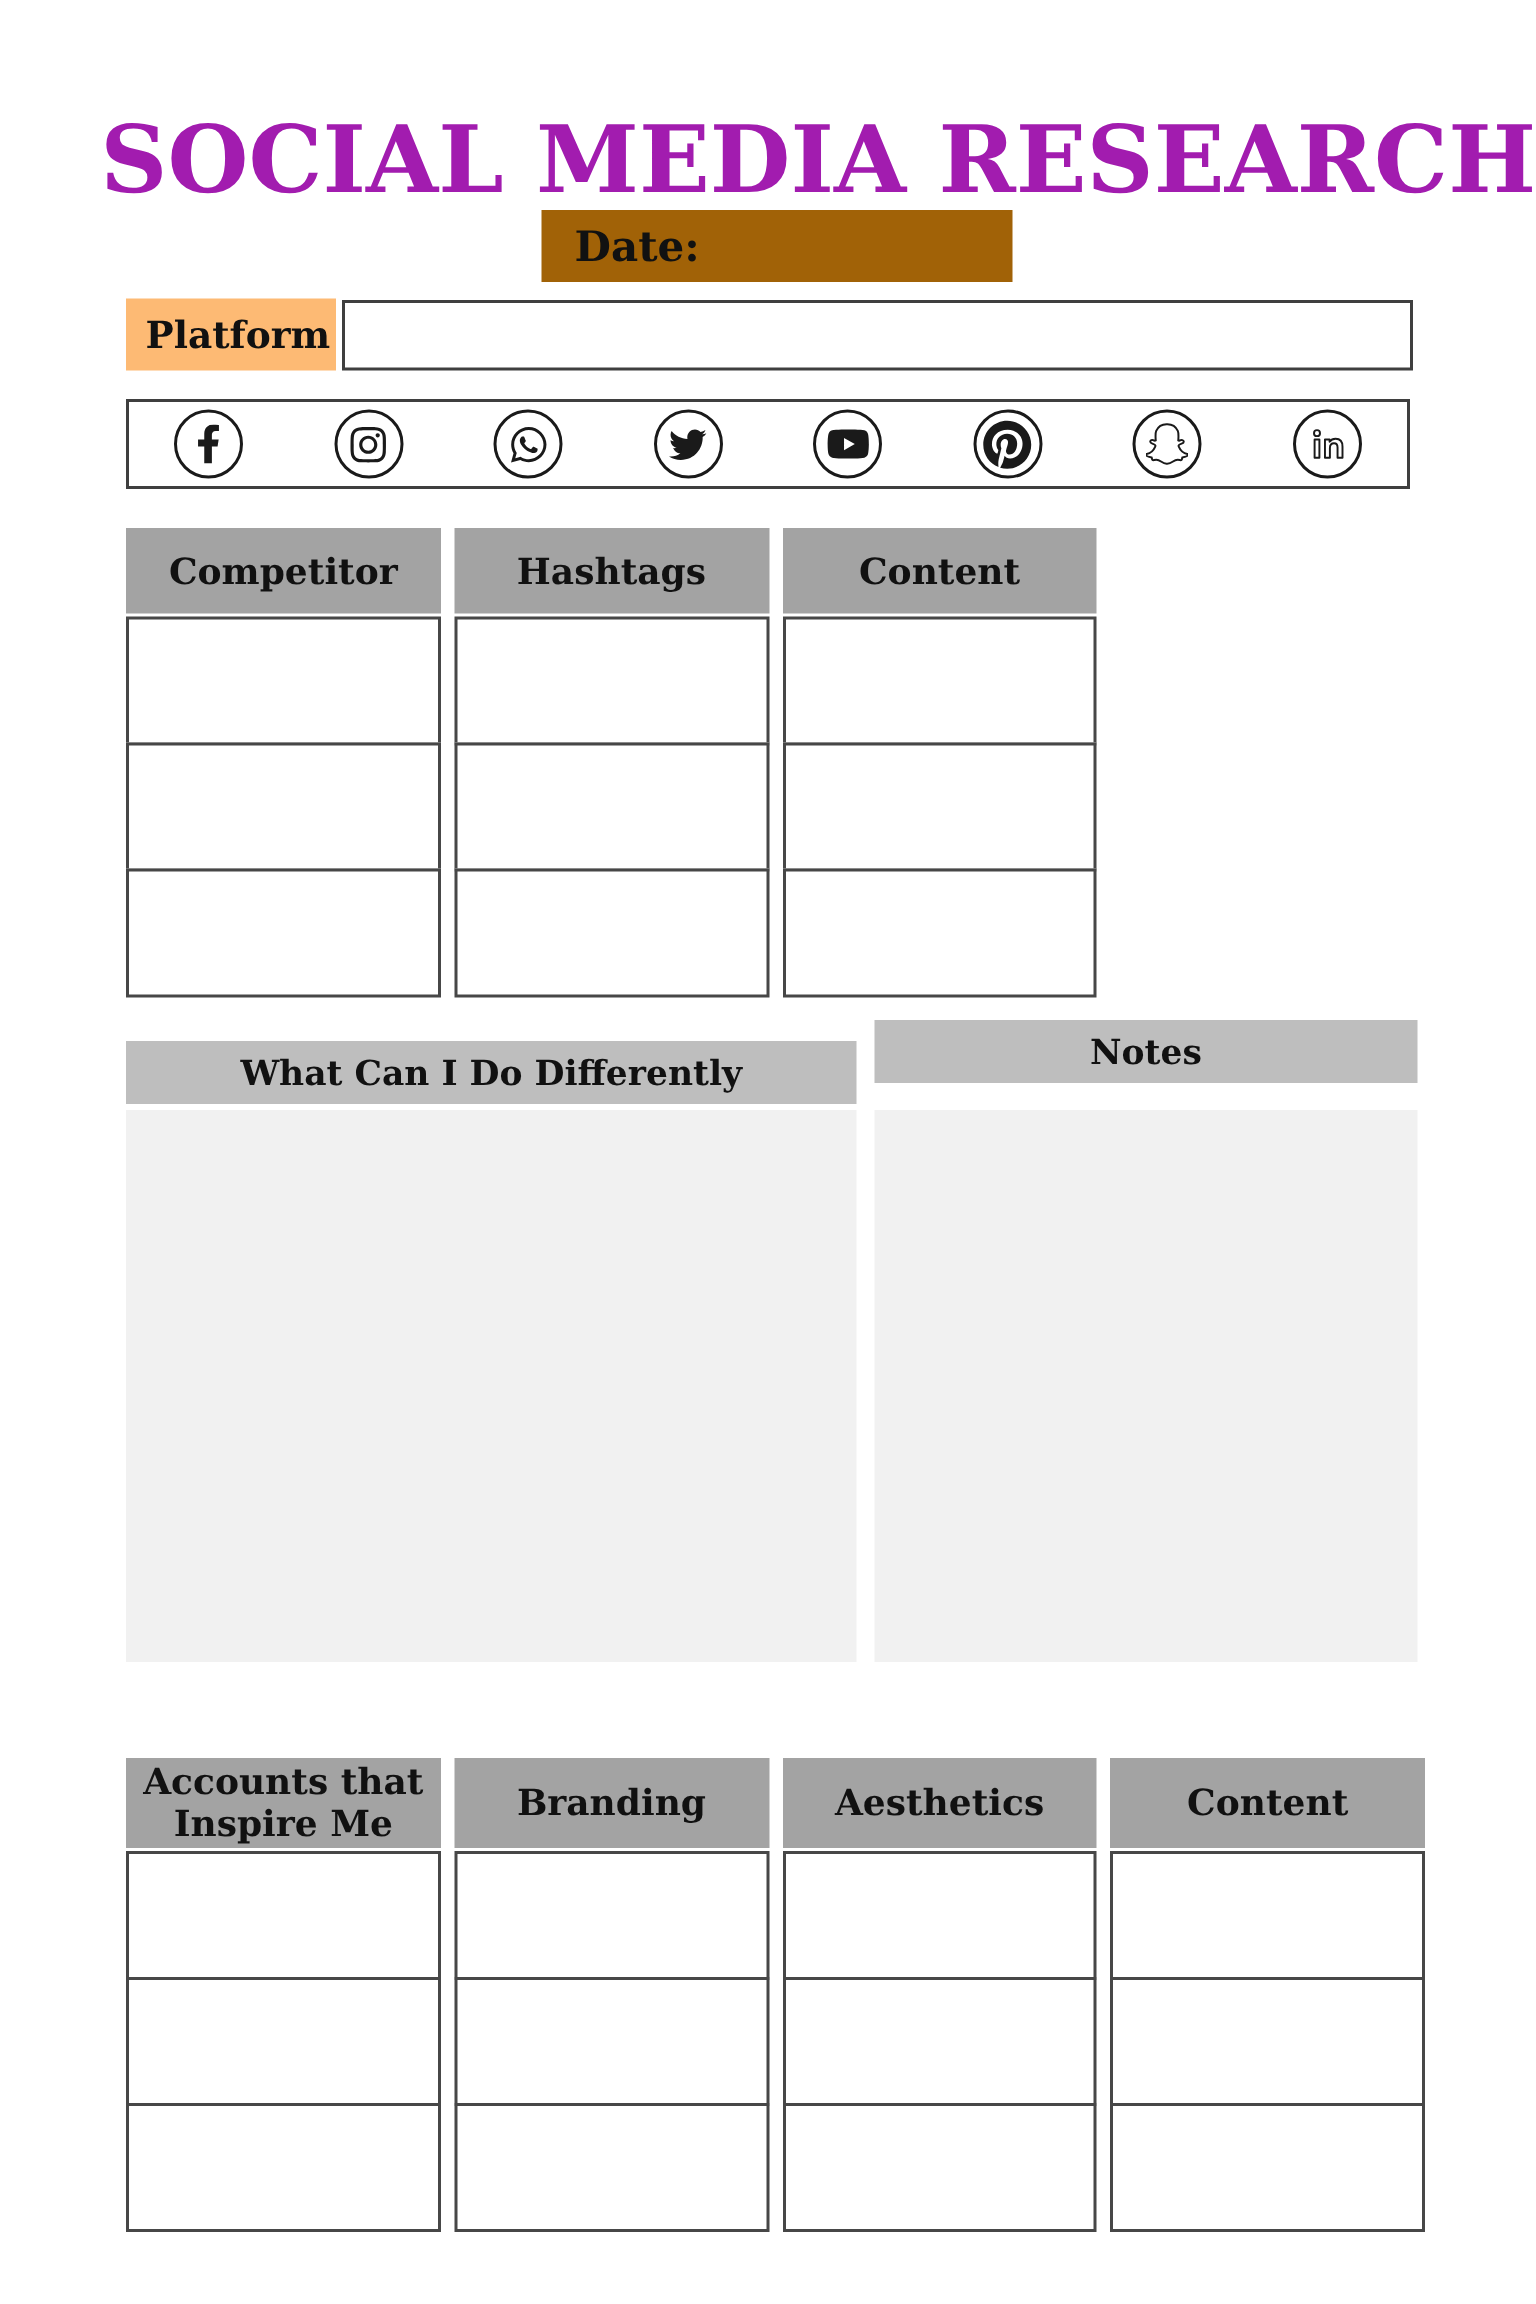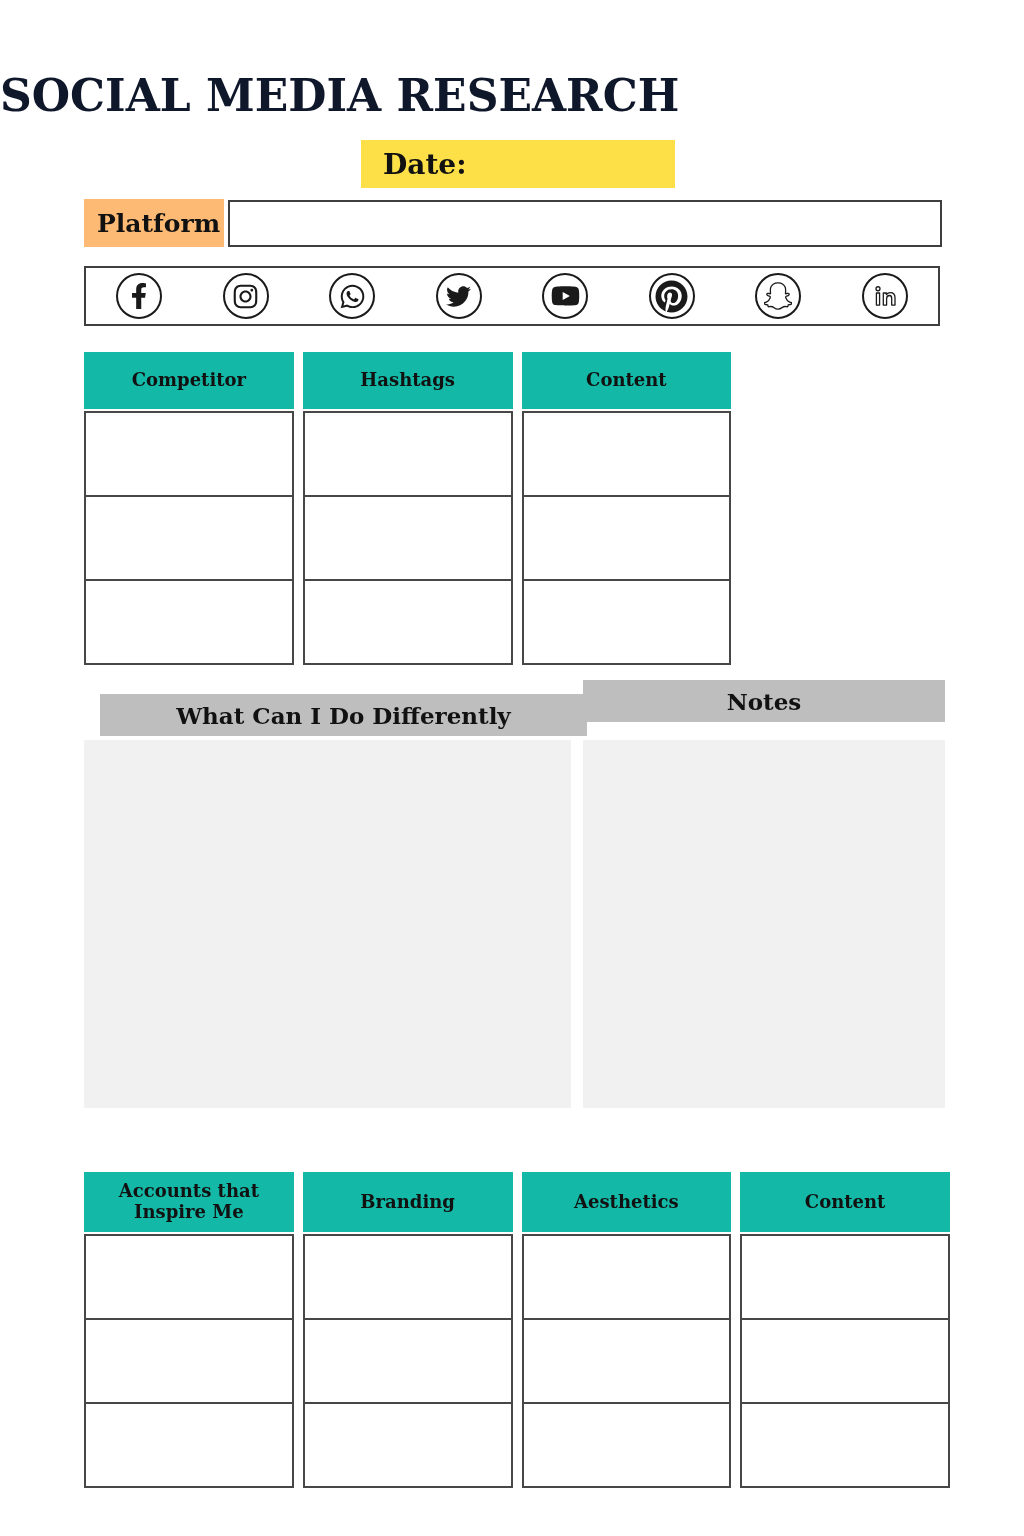--- a/index.html
+++ b/index.html
@@ -8,31 +8,31 @@
   .page {
     position: relative;
     width: 1024px;
     height: 1536px;
     background: #ffffff;
     overflow: hidden;
   }
   .page-title {
     position: absolute;
     top: 70px; left: 0; width: 100%;
-    text-align: left;
-    font-size: 44px;
+    text-align: right;
+    font-size: 62px;
     font-weight: 700;
     letter-spacing: 0px;
-    color: #0f172a;
+    color: #a21caf;
     white-space: nowrap;
   }
   .date-box {
     position: absolute;
     left: 361px; top: 140px; width: 314px; height: 48px;
-    background: #fde047;
+    background: #a16207;
     display: flex; align-items: center;
     padding-left: 22px;
     font-size: 28px; font-weight: 700;
   }
   .platform-label {
     position: absolute;
     left: 84px; top: 199px; width: 140px; height: 48px;
     background: #fdba74;
     display: flex; align-items: center;
     padding-left: 13px;
@@ -62,24 +62,24 @@
     position: absolute;
     left: 84px; width: 866px;
     display: grid;
     grid-template-columns: repeat(4, 1fr);
     column-gap: 9px;
   }
   .table-competitors { top: 352px; }
   .table-inspiration { top: 1136px; margin-top: 36px; }
   .col { display: flex; flex-direction: column; }
   .col-header {
-    background: #14b8a6;
+    background: #a3a3a3;
     display: flex; align-items: center; justify-content: center;
     text-align: center;
-    font-size: 18px; font-weight: 700;
+    font-size: 24px; font-weight: 700;
     line-height: 1.15;
     padding: 20px 6px;
   }
   .table-competitors .col-header { height: 57px; }
   .table-inspiration .col-header { height: 60px; }
   .cell {
     height: 86px;
     background: #ffffff;
     border: 2px solid #474747;
   }
@@ -90,21 +90,21 @@
     height: 42px;
     background: #bebebe;
     display: flex; align-items: center; justify-content: center;
     font-size: 23px; font-weight: 700;
   }
   .sec-body {
     position: absolute;
     height: 368px; top: 740px;
     background: #f1f1f1;
   }
-  .sec-differently-h { left: 84px; top: 694px; width: 487px; margin-left: 16px; }
+  .sec-differently-h { left: 84px; top: 694px; width: 487px; }
   .sec-differently-b { left: 84px; width: 487px; }
   .sec-notes-h { left: 583px; top: 680px; width: 362px; }
   .sec-notes-b { left: 583px; width: 362px; }
 </style>
 </head>
 <body>
 
 <div class="page">
 
   <h1 class="page-title">SOCIAL MEDIA RESEARCH</h1>

